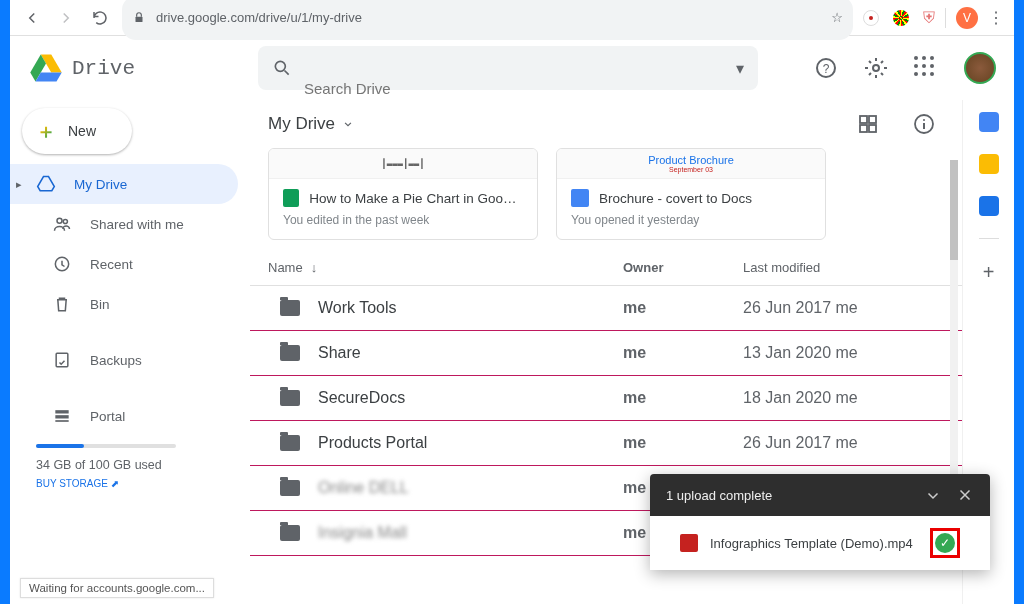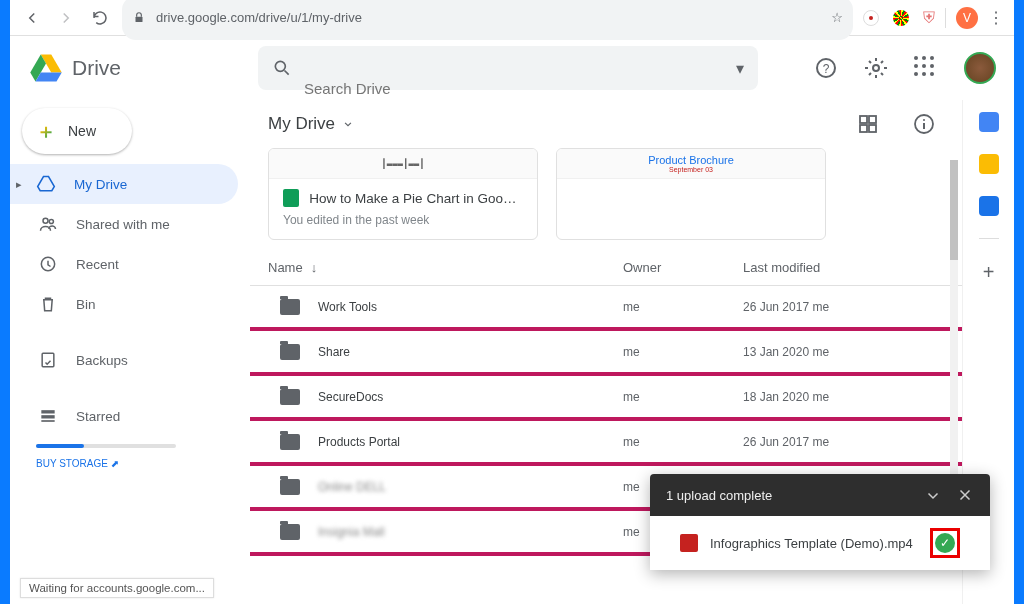--- a/index.html
+++ b/index.html
@@ -12,37 +12,37 @@
 .lock { width: 14px; height: 14px; }
 .ext-icons { display: flex; gap: 14px; align-items: center; }
 .ext-icons .dot { width: 16px; height: 16px; border-radius: 50%; }
 .star { color: #5f6368; }
 .avatar-chrome { width: 22px; height: 22px; border-radius: 50%; background: #ff7043; color: #fff; display: flex; align-items: center; justify-content: center; font-size: 12px; }
 .menu-dots { color: #5f6368; }
 
 .drive-header { height: 64px; display: flex; align-items: center; padding: 0 18px; gap: 10px; border-bottom: 0; }
 .drive-logo { display: flex; align-items: center; gap: 8px; width: 220px; }
 .drive-logo-tri { width: 36px; height: 36px; }
-.drive-title { font-size: 21px; color: #5f6368; }
+.drive-title { font-size: 21px; color: #5f6368; font-family: Liberation Mono, monospace; }
 .search-box { flex: 0 0 500px; height: 44px; background: #f1f3f4; border-radius: 8px; display: flex; align-items: center; padding: 0 14px; gap: 12px; color: #5f6368; position: relative; }
 .search-box svg.mag { width: 20px; height: 20px; }
 .search-input { flex: 1; border: none; background: transparent; outline: none; font-size: 15px; color: #737373; margin-top: 41px; }
 .search-caret { color: #5f6368; }
 .header-spacer { flex: 1; }
 .header-icon { width: 24px; height: 24px; color: #5f6368; margin: 0 8px; display: flex; align-items: center; justify-content: center; }
 .apps-grid { width: 24px; height: 24px; display: grid; grid-template-columns: repeat(3, 4px); grid-template-rows: repeat(3, 4px); gap: 4px; }
 .apps-grid span { background: #5f6368; border-radius: 50%; }
 .profile-avatar { width: 32px; height: 32px; border-radius: 50%; background: radial-gradient(circle, #8b5a3c 0%, #654321 100%); border: 2px solid #34a853; margin-left: 8px; }
 
 .body-row { flex: 1; display: flex; min-height: 0; }
 .sidebar { width: 240px; padding-top: 8px; display: flex; flex-direction: column; }
 .new-btn { width: 110px; height: 46px; margin: 0 0 10px 12px; border-radius: 24px; box-shadow: 0 1px 3px rgba(0,0,0,0.2), 0 1px 2px rgba(0,0,0,0.12); background: #fff; display: flex; align-items: center; padding: 0 14px; gap: 12px; cursor: pointer; }
 .plus { font-size: 20px; background: linear-gradient(135deg, #ea4335 0%, #fbbc04 35%, #34a853 70%, #4285f4 100%); -webkit-background-clip: text; -webkit-text-fill-color: transparent; font-weight: bold; }
 .new-label { color: #3c4043; font-size: 14px; }
-.sb-item { height: 40px; display: flex; align-items: center; padding-left: 28px; gap: 18px; color: #5f6368; cursor: pointer; border-radius: 0 20px 20px 0; margin-right: 12px; font-size: 13px; }
+.sb-item { height: 40px; display: flex; align-items: center; padding-left: 42px; gap: 18px; color: #5f6368; cursor: pointer; border-radius: 0 20px 20px 0; margin-right: 12px; font-size: 13px; }
 .sb-item.active { background: #e8f0fe; color: #1967d2; }
 .sb-item.active .sb-text { color: #1967d2; font-weight: 500; }
 .sb-item svg { width: 20px; height: 20px; }
 .sb-text { font-size: 13.5px; }
 .sb-item.my-drive { position: relative; padding-left: 26px; }
 .sb-item.my-drive::before { content: "▸"; position: absolute; left: 6px; color: #5f6368; font-size: 11px; }
 .storage { padding-left: 26px; padding-top: 8px; }
 .storage-bar { width: 140px; height: 4px; background: #e0e0e0; border-radius: 2px; margin-bottom: 10px; position: relative; }
 .storage-bar::after { content: ""; position: absolute; left: 0; top: 0; bottom: 0; width: 34%; background: #1a73e8; border-radius: 2px; }
 .storage-text { font-size: 12.5px; color: #5f6368; margin-bottom: 6px; }
@@ -62,23 +62,23 @@
 .card-title-row { display: flex; align-items: center; gap: 10px; margin-bottom: 6px; }
 .doc-icon { width: 18px; height: 18px; border-radius: 2px; }
 .doc-icon.sheets { background: #0f9d58; }
 .doc-icon.docs { background: #4285f4; }
 .card-title { font-size: 13.5px; color: #3c4043; white-space: nowrap; overflow: hidden; text-overflow: ellipsis; }
 .card-sub { font-size: 12px; color: #80868b; }
 
 .table { margin-top: 10px; }
 .table-header { display: flex; padding: 10px 18px; border-bottom: 1px solid #e0e0e0; font-size: 13px; color: #5f6368; }
 .col-name { width: 355px; display: flex; gap: 8px; align-items: center; }
-.col-owner { width: 120px; }
+.col-owner { width: 120px; font-weight: bold; }
 .col-mod { flex: 1; }
-.table-row { display: flex; align-items: center; padding: 0 18px; height: 45px; border-bottom: 4px solid #be185d; font-size: 12px; color: #3c4043; }
+.table-row { display: flex; align-items: center; padding: 0 18px; height: 45px; border-bottom: 1px solid #be185d; font-size: 16px; color: #3c4043; }
 .table-row .col-name { display: flex; align-items: center; gap: 18px; padding-left: 12px; }
 .folder-icon { width: 20px; height: 16px; background: #5f6368; border-radius: 2px; position: relative; }
 .folder-icon::before { content: ""; position: absolute; top: -3px; left: 0; width: 8px; height: 3px; background: #5f6368; border-radius: 1px 1px 0 0; }
 .table-row .col-owner { color: #5f6368; }
 .table-row .col-mod { color: #5f6368; }
 .blur { filter: blur(2px); color: #888; }
 
 .rail { width: 52px; display: flex; flex-direction: column; align-items: center; padding-top: 12px; gap: 22px; border-left: 1px solid #f0f0f0; }
 .rail .r-icon { width: 20px; height: 20px; border-radius: 4px; }
 .r-cal { background: #4285f4; }
@@ -231,24 +231,25 @@
           </svg>
         <span class="sb-text">Backups</span>
       </div>
       <div style="height:16px"></div>
       <div class="sb-item">
         <svg viewBox="0 0 24 24">
             <rect x="4" y="5" width="16" height="4" fill="currentColor"></rect>
             <rect x="4" y="11" width="16" height="4" fill="currentColor"></rect>
             <rect x="4" y="17" width="16" height="2" fill="currentColor"></rect>
           </svg>
-        <span class="sb-text">Starred</span>
+        <span class="sb-text">Portal</span>
       </div>
       <div class="storage">
         <div class="storage-bar"></div>
+        <div class="storage-text">34 GB of 100 GB used</div>
         <div class="buy"><span>BUY STORAGE</span> <span>⬈</span></div>
       </div>
     </div>
 
     <div class="main">
       <div class="main-header">
         <div class="breadcrumb">
           <span>My Drive</span>
           <svg viewBox="0 0 24 24">
               <path d="M7 10l5 5 5-5" stroke="#5f6368" fill="none" stroke-width="2"></path>
@@ -284,20 +285,27 @@
               <span class="card-title">How to Make a Pie Chart in Google S...</span>
             </div>
             <div class="card-sub">You edited in the past week</div>
           </div>
         </div>
         <div class="card">
           <div class="card-thumb doc">
               <span>Product Brochure</span>
               <small>September 03</small>
             </div>
+          <div class="card-body">
+            <div class="card-title-row">
+              <div class="doc-icon docs"></div>
+              <span class="card-title">Brochure - covert to Docs</span>
+            </div>
+            <div class="card-sub">You opened it yesterday</div>
+          </div>
         </div>
       </div>
 
       <div class="table">
         <div class="table-header">
           <div class="col-name">
               <span>Name</span> 
               <span>↓</span>
             </div>
           <div class="col-owner">Owner</div>

